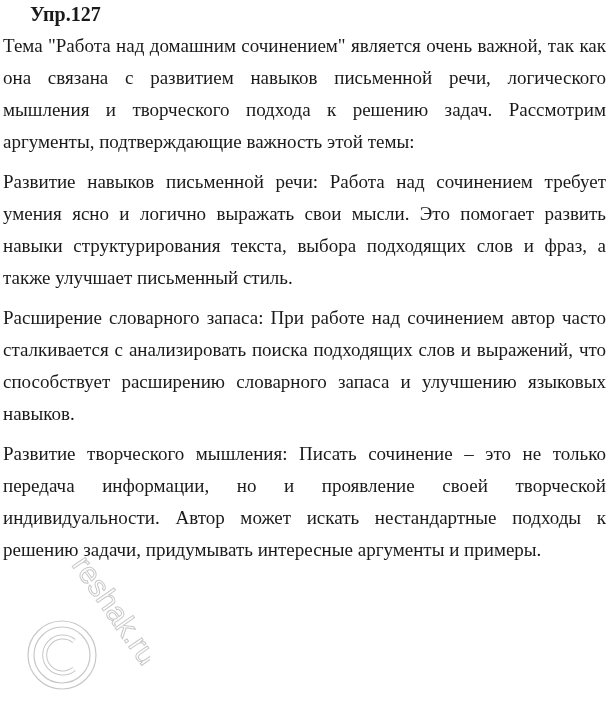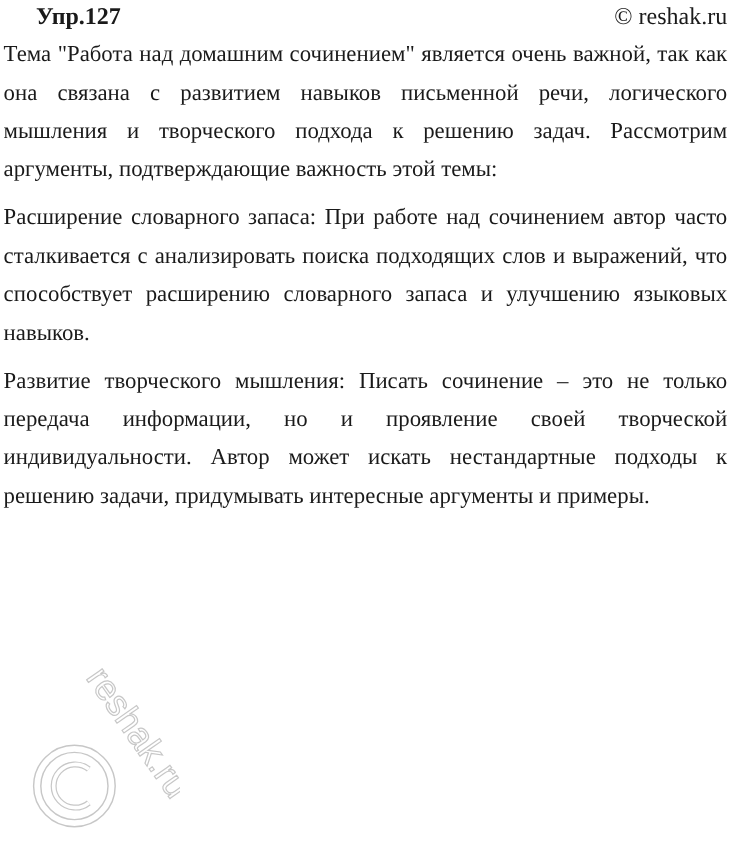--- a/index.html
+++ b/index.html
@@ -57,25 +57,25 @@
       height: 150px;
       pointer-events: none;
       opacity: 0.55;
     }
   </style>
 </head>
 <body>
 
 <div class="header">
   <span class="title">Упр.127</span>
-  <span class="copyright">© reshak.ru</span>
 </div>
 
 <div class="content">
   <p class="para">Тема "Работа над домашним сочинением" является очень важной, так как она связана с развитием навыков письменной речи, логического мышления и творческого подхода к решению задач. Рассмотрим аргументы, подтверждающие важность этой темы:</p>
+  <p class="para">Развитие навыков письменной речи: Работа над сочинением требует умения ясно и логично выражать свои мысли. Это помогает развить навыки структурирования текста, выбора подходящих слов и фраз, а также улучшает письменный стиль.</p>
   <p class="para">Расширение словарного запаса: При работе над сочинением автор часто сталкивается с анализировать поиска подходящих слов и выражений, что способствует расширению словарного запаса и улучшению языковых навыков.</p>
   <p class="para">Развитие творческого мышления: Писать сочинение – это не только передача информации, но и проявление своей творческой индивидуальности. Автор может искать нестандартные подходы к решению задачи, придумывать интересные аргументы и примеры.</p>
 </div>
 
 <div class="watermark">
   <svg width="130" height="150" viewBox="0 0 130 150" xmlns="http://www.w3.org/2000/svg">
     <g fill="none" stroke="#9a9a9a" stroke-width="1.2">
       <circle cx="42" cy="100" r="34"></circle>
       <circle cx="42" cy="100" r="28"></circle>
       <path d="M54 86 A18 18 0 1 0 54 114" stroke-width="5"></path>

